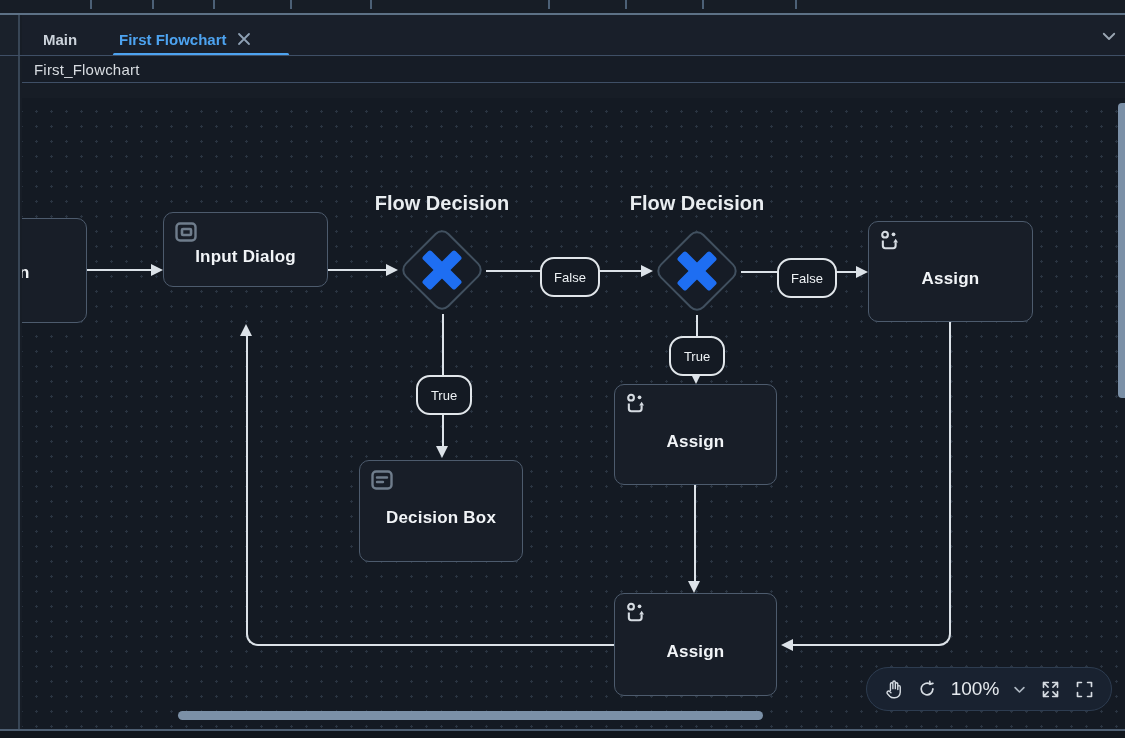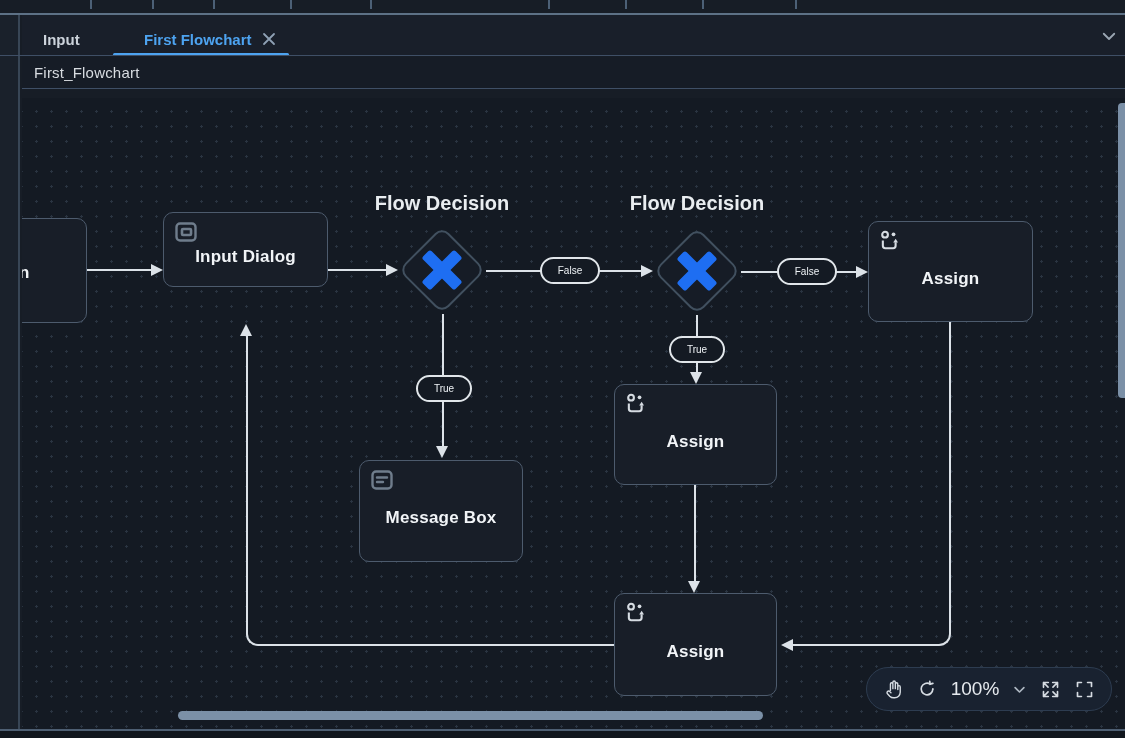--- a/index.html
+++ b/index.html
@@ -22,27 +22,27 @@
   .topline{position:absolute;left:0;top:13px;width:1125px;height:2px;background:var(--topline);}
 
   
   #left-rail{position:absolute;left:0;top:15px;width:20px;height:715px;background:#1a212b;border-right:2px solid var(--railborder);}
 
   
   #tab-row{position:absolute;left:22px;top:15px;width:1103px;height:41px;background:var(--chrome);}
   .tabrow-border{position:absolute;left:0;top:55px;width:1125px;height:1px;background:#3f4f66;}
   .tab{position:absolute;top:6px;height:36px;display:flex;align-items:center;gap:10px;font-size:15px;font-weight:bold;cursor:pointer;}
   .tab.main{left:11px;padding:0 10px;color:var(--muted);}
-  .tab.active{left:112px;padding:0 10px;color:var(--tab-blue);text-align:right;}
+  .tab.active{left:87px;padding:0 10px;color:var(--tab-blue);text-align:right;}
   .tab-underline{position:absolute;left:91px;top:38px;width:176px;height:3px;background:var(--tab-blue);border-radius:2px;}
   .closex{width:14px;height:14px;display:inline-block;}
   #tab-overflow-chevron{position:absolute;right:6px;top:12px;width:20px;height:18px;color:#9aa6b2;}
 
   
-  #crumb-row{position:absolute;left:22px;top:57px;width:1103px;height:32px;background:var(--crumbbar);border-bottom:1.5px solid #3f4f66;display:flex;align-items:center;}
+  #crumb-row{position:absolute;left:22px;top:57px;width:1103px;height:26px;background:var(--crumbbar);border-bottom:1.5px solid #3f4f66;display:flex;align-items:center;}
   #crumb-row .crumb{margin-left:12px;font-size:15px;color:#d8dce1;letter-spacing:.2px;}
 
   
   #canvas{position:absolute;left:22px;top:98px;width:1103px;height:631px;overflow:hidden;background:var(--bg-canvas);
     background-image:radial-gradient(var(--dot) 1px, transparent 1.2px);background-size:15px 15px;background-position:7px 6px;}
 
   
   .node{position:absolute;background:var(--node-bg);border:1.5px solid var(--node-border);border-radius:10px;
     display:flex;align-items:center;justify-content:center;padding-top:14px;}
   .node-label{font-size:17px;font-weight:bold;color:#f1f4f7;letter-spacing:.2px;}
@@ -60,22 +60,22 @@
   .edge-h{position:absolute;height:2px;background:var(--line);}
   .edge-v{position:absolute;width:2px;background:var(--line);}
   .corner-rb{position:absolute;border-right:2px solid var(--line);border-bottom:2px solid var(--line);border-bottom-right-radius:12px;}
   .corner-lb{position:absolute;border-left:2px solid var(--line);border-bottom:2px solid var(--line);border-bottom-left-radius:12px;}
   .arrow-right{position:absolute;width:0;height:0;border-top:6px solid transparent;border-bottom:6px solid transparent;border-left:12px solid var(--line);}
   .arrow-left{position:absolute;width:0;height:0;border-top:6px solid transparent;border-bottom:6px solid transparent;border-right:12px solid var(--line);}
   .arrow-down{position:absolute;width:0;height:0;border-left:6px solid transparent;border-right:6px solid transparent;border-top:12px solid var(--line);}
   .arrow-up{position:absolute;width:0;height:0;border-left:6px solid transparent;border-right:6px solid transparent;border-bottom:12px solid var(--line);}
 
   
-  .pill{position:absolute;height:27px;background:var(--bg-canvas);border:2px solid #e1e6ea;border-radius:14px;
-    display:flex;align-items:center;justify-content:center;font-size:10px;color:#eef2f5;}
+  .pill{position:absolute;height:40px;background:var(--bg-canvas);border:2px solid #e1e6ea;border-radius:14px;
+    display:flex;align-items:center;justify-content:center;font-size:13px;color:#eef2f5;}
 
   
   #h-scrollbar{position:absolute;left:156px;top:613px;width:585px;height:9px;background:var(--scroll);border-radius:5px;}
   #v-scrollbar{position:absolute;left:1096px;top:5px;width:8px;height:295px;background:var(--scroll);border-radius:4px 0 0 4px;}
 
   
   #control-bar{position:absolute;left:844px;top:569px;width:246px;height:44px;background:var(--ctrl-bg);
     border:1.5px solid var(--ctrl-border);border-radius:22px;display:flex;align-items:center;justify-content:center;gap:13px;}
   .ctrl-icon{width:21px;height:21px;color:var(--icon-light);cursor:pointer;}
   .ctrl-icon.small{width:15px;height:15px;color:#aeb8c2;}
@@ -100,21 +100,21 @@
     <div class="tick" style="left:625px"></div>
     <div class="tick" style="left:702px"></div>
     <div class="tick" style="left:795px"></div>
     <div class="topline"></div>
   </div>
 
   <div id="left-rail"></div>
 
   <div id="tab-row">
     <div class="tab main">
-      <span>Input</span>
+      <span>Main</span>
     </div>
     <div class="tab active">
       <span>First Flowchart</span>
       <span class="closex">
         <svg viewBox="0 0 14 14" width="14" height="14">
             <path d="M2 2 L12 12 M12 2 L2 12" stroke="#8ea0b4" stroke-width="1.8" stroke-linecap="round"></path>
           </svg>
       </span>
     </div>
     <div class="tab-underline"></div>
@@ -204,21 +204,21 @@
       <span class="node-label">Assign</span>
     </div>
 
     <div class="node" style="left:337px;top:362px;width:164px;height:102px">
       <span class="node-icon">
         <svg viewBox="0 0 24 22" width="24" height="22" fill="none" stroke="#6f7d8c" stroke-width="2.4" stroke-linecap="round">
             <rect x="2.5" y="2.5" width="19" height="17" rx="3.5"></rect>
             <path d="M7 8.5h10M7 13h6"></path>
           </svg>
       </span>
-      <span class="node-label">Message Box</span>
+      <span class="node-label">Decision Box</span>
     </div>
 
     <div class="node" style="left:592px;top:286px;width:163px;height:101px">
       <span class="node-icon">
         <svg viewBox="0 0 20 19" width="22" height="21" fill="none" stroke="#d6dce2" stroke-width="1.9">
             <circle cx="5.5" cy="4.2" r="2.6"></circle>
             <circle cx="13.2" cy="3.9" r="1.7" fill="#d6dce2" stroke="none"></circle>
             <path d="M3.5 9.5v4.8a2.2 2.2 0 0 0 2.2 2.2h7.2a2.2 2.2 0 0 0 2.2-2.2v-3.1"></path>
             <path d="M12.9 11.4h4.4l-2.2-3.4z" fill="#d6dce2" stroke="none"></path>
           </svg>

